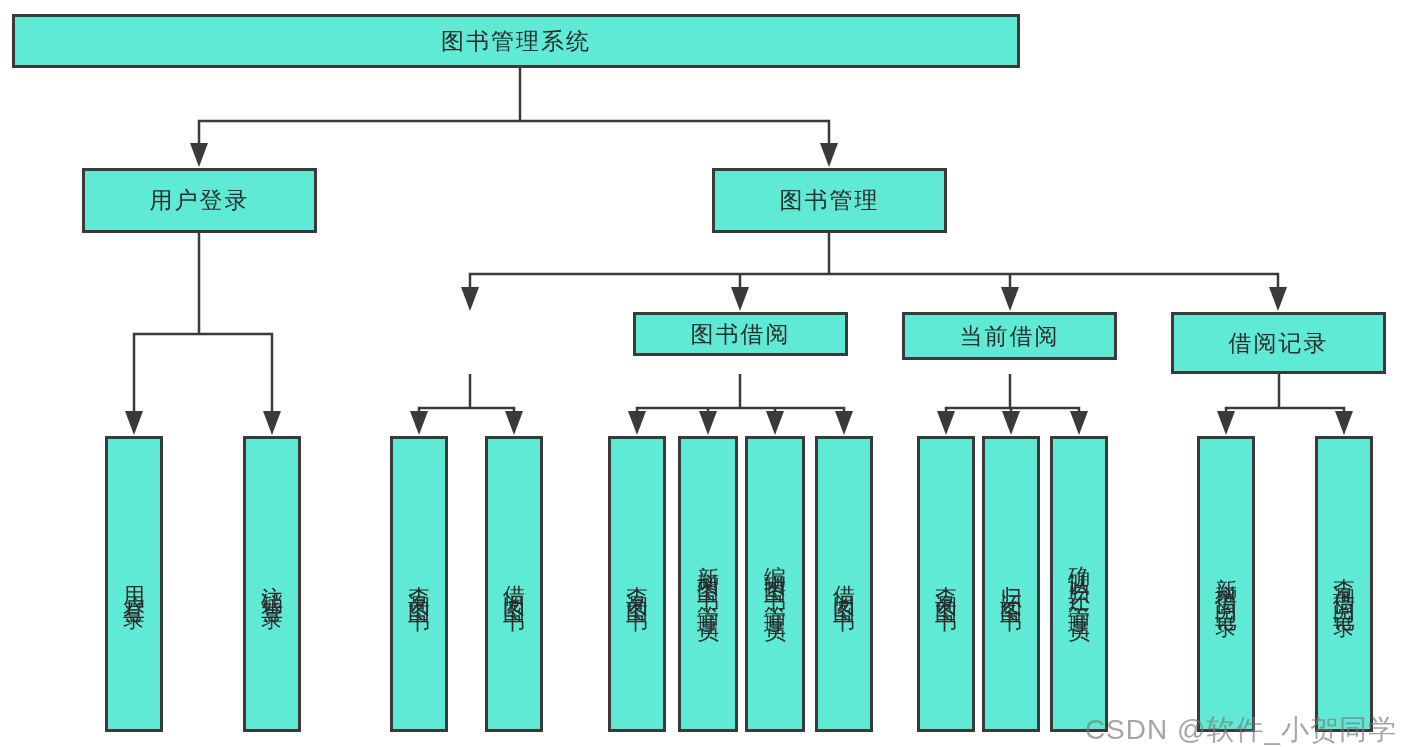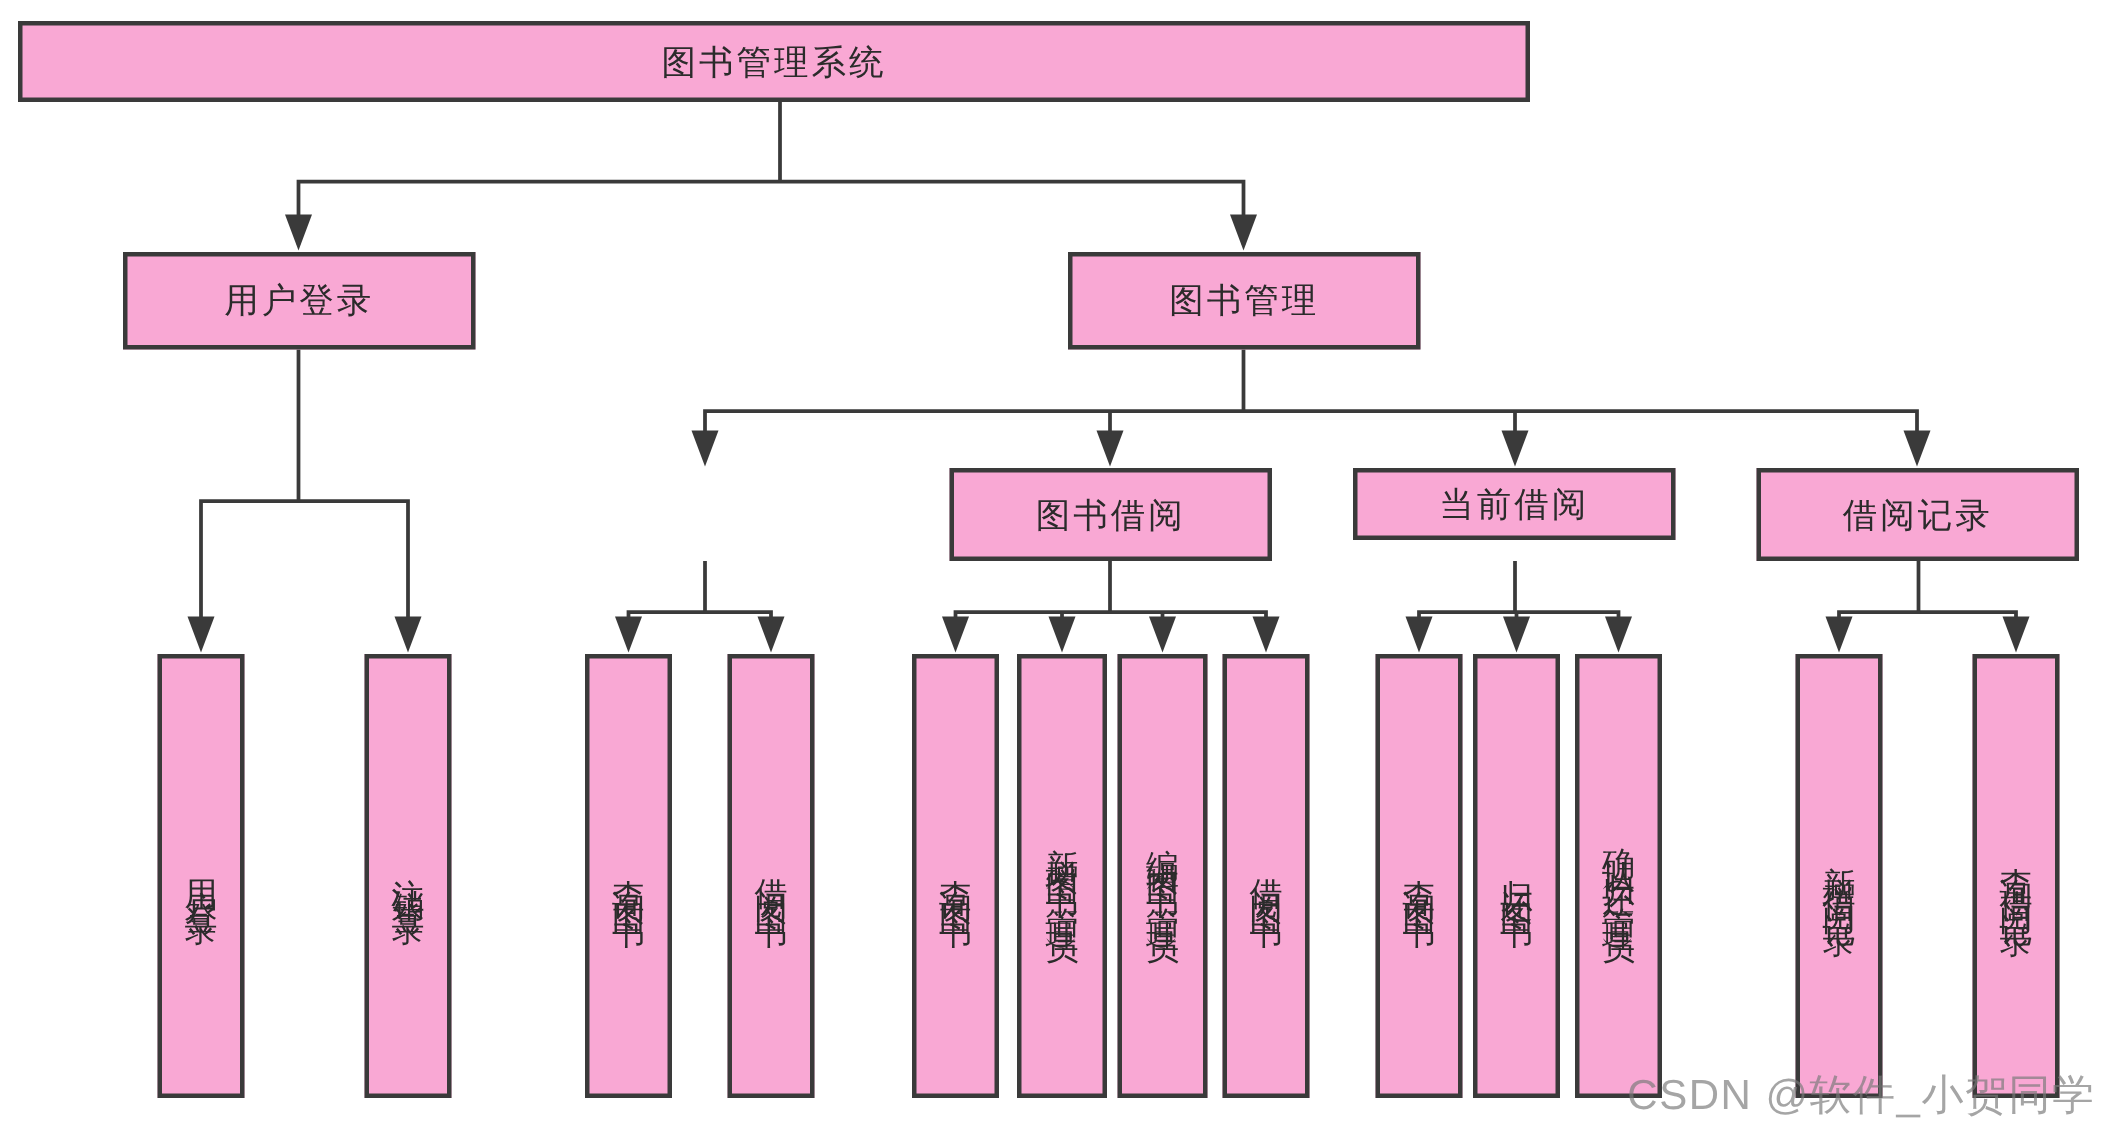--- a/index.html
+++ b/index.html
@@ -20,21 +20,21 @@
     width: 1405px; height: 747px;
   }
   svg.connectors {
     position: absolute;
     left: 0; top: 0;
     width: 1405px; height: 747px;
   }
   .node {
     position: absolute;
     box-sizing: border-box;
-    background: #f9a8d4;
+    background: #5eead4;
     border: 3px solid #3a3a3a;
     display: flex;
     align-items: center;
     justify-content: center;
     color: #2b2b2b;
     font-size: 23px;
     letter-spacing: 2px;
     white-space: nowrap;
     line-height: 1;
   }
@@ -112,21 +112,21 @@
       <polygon points="1226,435 1217,411 1235,411"></polygon>
       <polygon points="1344,435 1335,411 1353,411"></polygon>
     </g>
   </svg>
 
   <div class="node" style="left:12px; top:14px; width:1008px; height:54px;">图书管理系统</div>
 
   <div class="node" style="left:82px; top:168px; width:235px; height:65px;">用户登录</div>
   <div class="node" style="left:712px; top:168px; width:235px; height:65px;text-align:center;">图书管理</div>
 
-  <div class="node" style="left:633px; top:312px; width:215px; height:62px;">图书借阅</div>
+  <div class="node" style="left:633px; top:312px; width:215px; height:44px;">图书借阅</div>
   <div class="node" style="left:902px; top:312px; width:215px; height:48px;">当前借阅</div>
   <div class="node" style="left:1171px; top:312px; width:215px; height:62px;">借阅记录</div>
 
   <div class="node leaf" style="left:105px; top:436px; width:58px; height:296px;">用户登录</div>
   <div class="node leaf" style="left:243px; top:436px; width:58px; height:296px;">注销登录</div>
 
   <div class="node leaf" style="left:390px; top:436px; width:58px; height:296px;">查询图书</div>
   <div class="node leaf" style="left:485px; top:436px; width:58px; height:296px;">借阅图书</div>
 
   <div class="node leaf" style="left:608px; top:436px; width:58px; height:296px;">查询图书</div>

